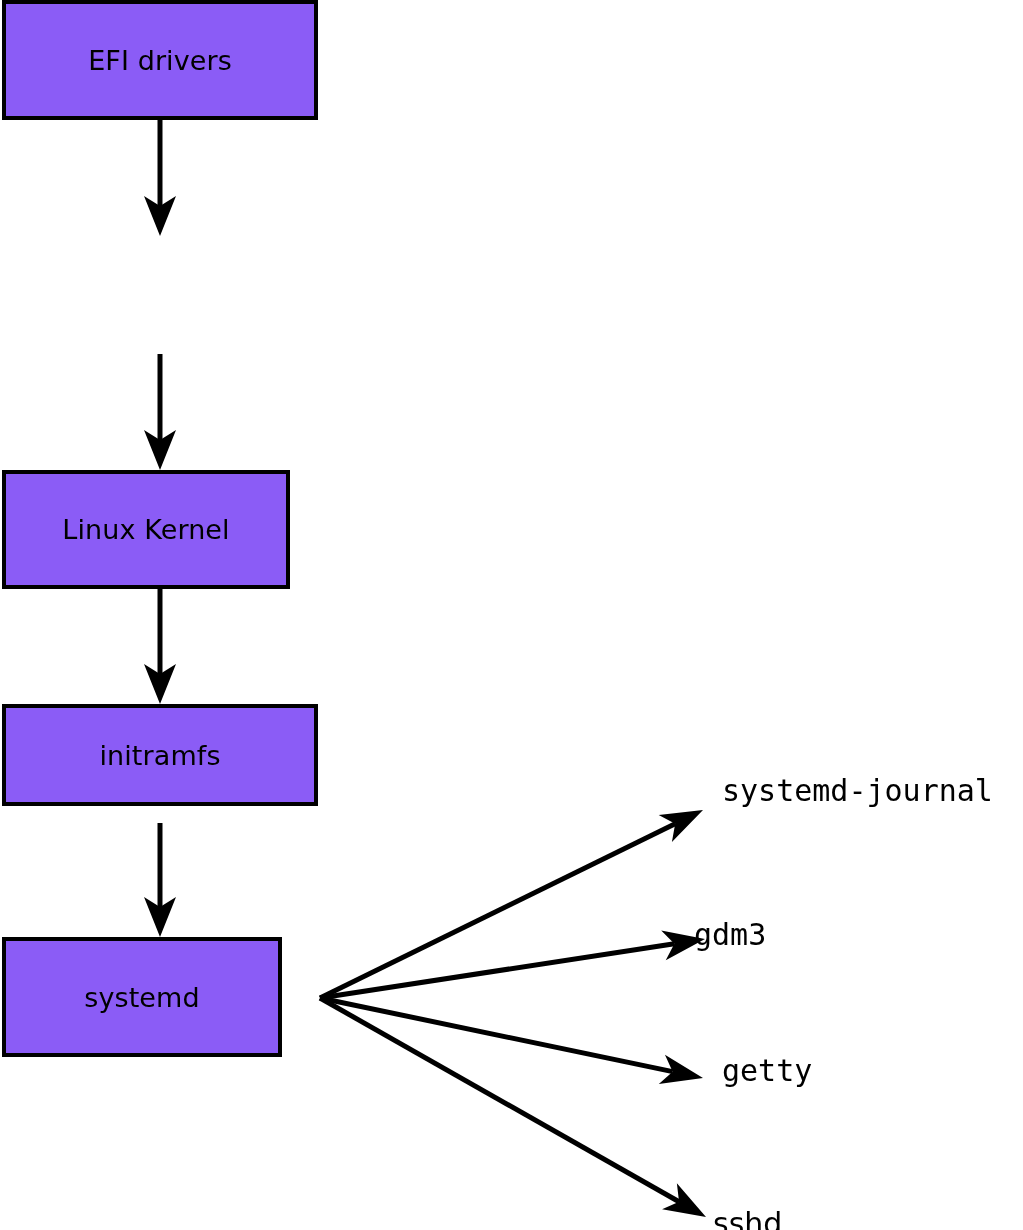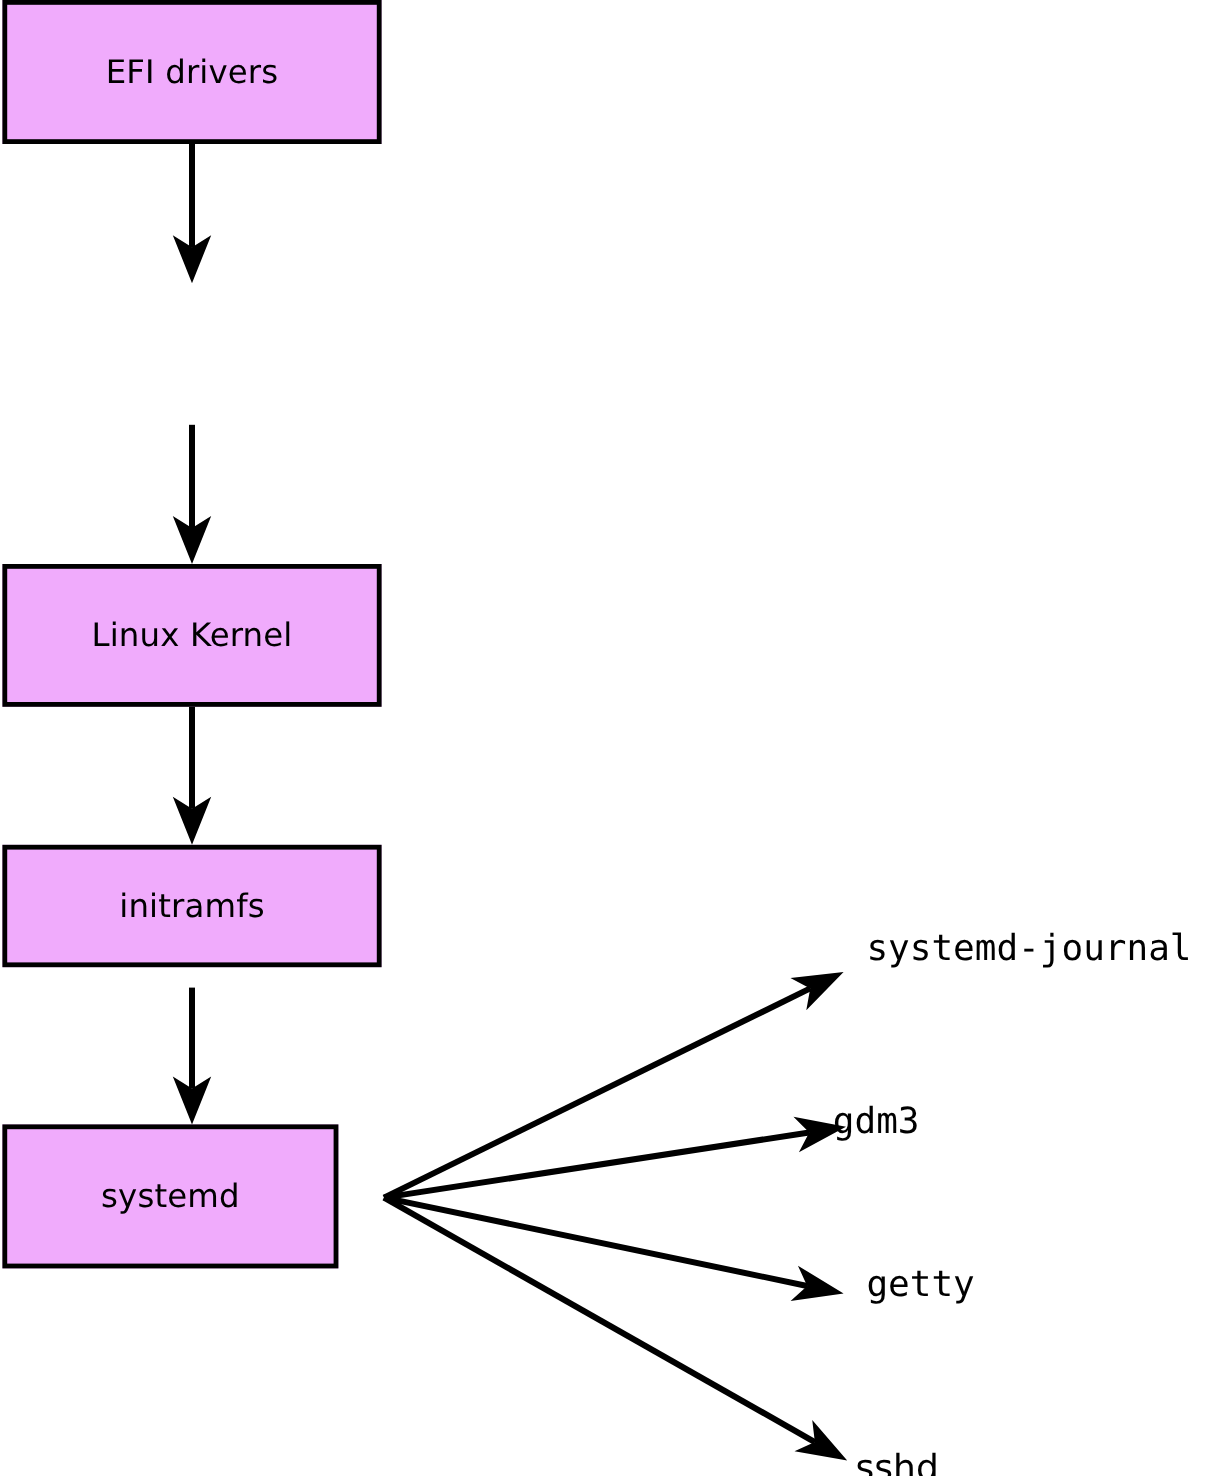--- a/index.html
+++ b/index.html
@@ -19,21 +19,21 @@
     background: #ffffff;
     overflow: hidden;
   }
   
   .node-box {
     position: absolute;
     left: 2px;
     width: 316px;
     box-sizing: border-box;
     border: 4px solid #000000;
-    background: #f0abfc;
+    background: #8b5cf6;
     display: flex;
     align-items: center;
     justify-content: center;
   }
   .node-label {
     font-family: "DejaVu Sans", sans-serif;
     font-size: 27px;
     line-height: 1;
     color: #000000;
     letter-spacing: 0.1px;
@@ -73,21 +73,21 @@
   }
 </style>
 </head>
 <body>
 
 <div id="canvas">
 
   <div class="node-box" id="box-efi-drivers" style="left: 2px; top: 0px; width: 316px; height: 120px;">
     <span class="node-label">EFI drivers</span>
   </div>
-  <div class="node-box" id="box-linux-kernel" style="left: 2px; top: 470px; width: 316px; height: 119px;">
+  <div class="node-box" id="box-linux-kernel" style="left: 2px; top: 470px; width: 288px; height: 119px;">
     <span class="node-label">Linux Kernel</span>
   </div>
   <div class="node-box" id="box-initramfs" style="left: 2px; top: 704px; width: 316px; height: 102px;">
     <span class="node-label">initramfs</span>
   </div>
   <div class="node-box" id="box-systemd" style="left: 2px; top: 937px; width: 280px; height: 120px;">
     <span class="node-label">systemd</span>
   </div>
 
   <svg id="arrow-layer" viewBox="0 0 1023 1230" xmlns="http://www.w3.org/2000/svg">

